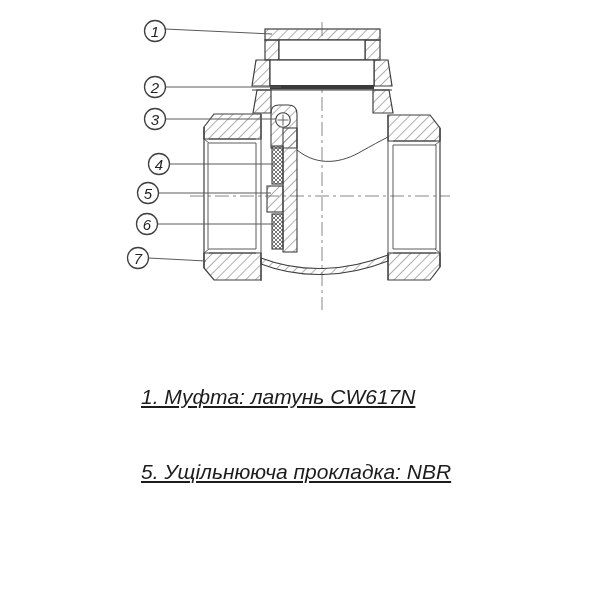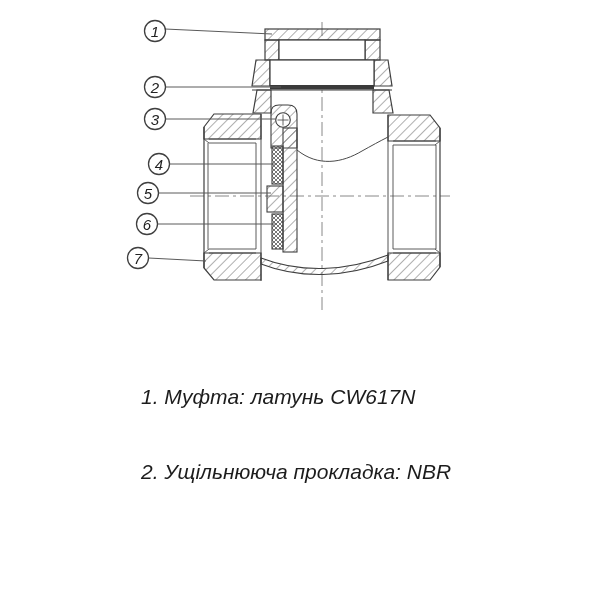--- a/index.html
+++ b/index.html
@@ -19,21 +19,21 @@
   .legend {
     position: absolute;
     left: 141px;
     top: 334px;
     font-style: italic;
     font-size: 21px;
     line-height: 25px;
     color: #1c1c1c;
     white-space: pre;
   }
-  .legend-line { height: 25px; }
+  .legend-line { height: 25px; text-decoration: underline; }
   .callout-num {
     font-family: "Liberation Sans", sans-serif;
     font-style: italic;
     font-size: 15px;
     fill: #222222;
   }
 </style>
 </head>
 <body>
 
@@ -159,20 +159,20 @@
       </g>
       <g>
         <circle cx="138" cy="258" r="10.5"></circle>
         <text class="callout-num" x="138" y="263.5" text-anchor="middle" stroke="none">7</text>
       </g>
     </g>
   </svg>
 
   <div class="legend">
     <div class="legend-line">1. Муфта: латунь CW617N</div>
-    <div class="legend-line">2. Ущільнююча прокладка: NBR</div>
+    <div class="legend-line">5. Ущільнююча прокладка: NBR</div>
     
     
     
     
   </div>
 
 </div>
 
 </body></html>

